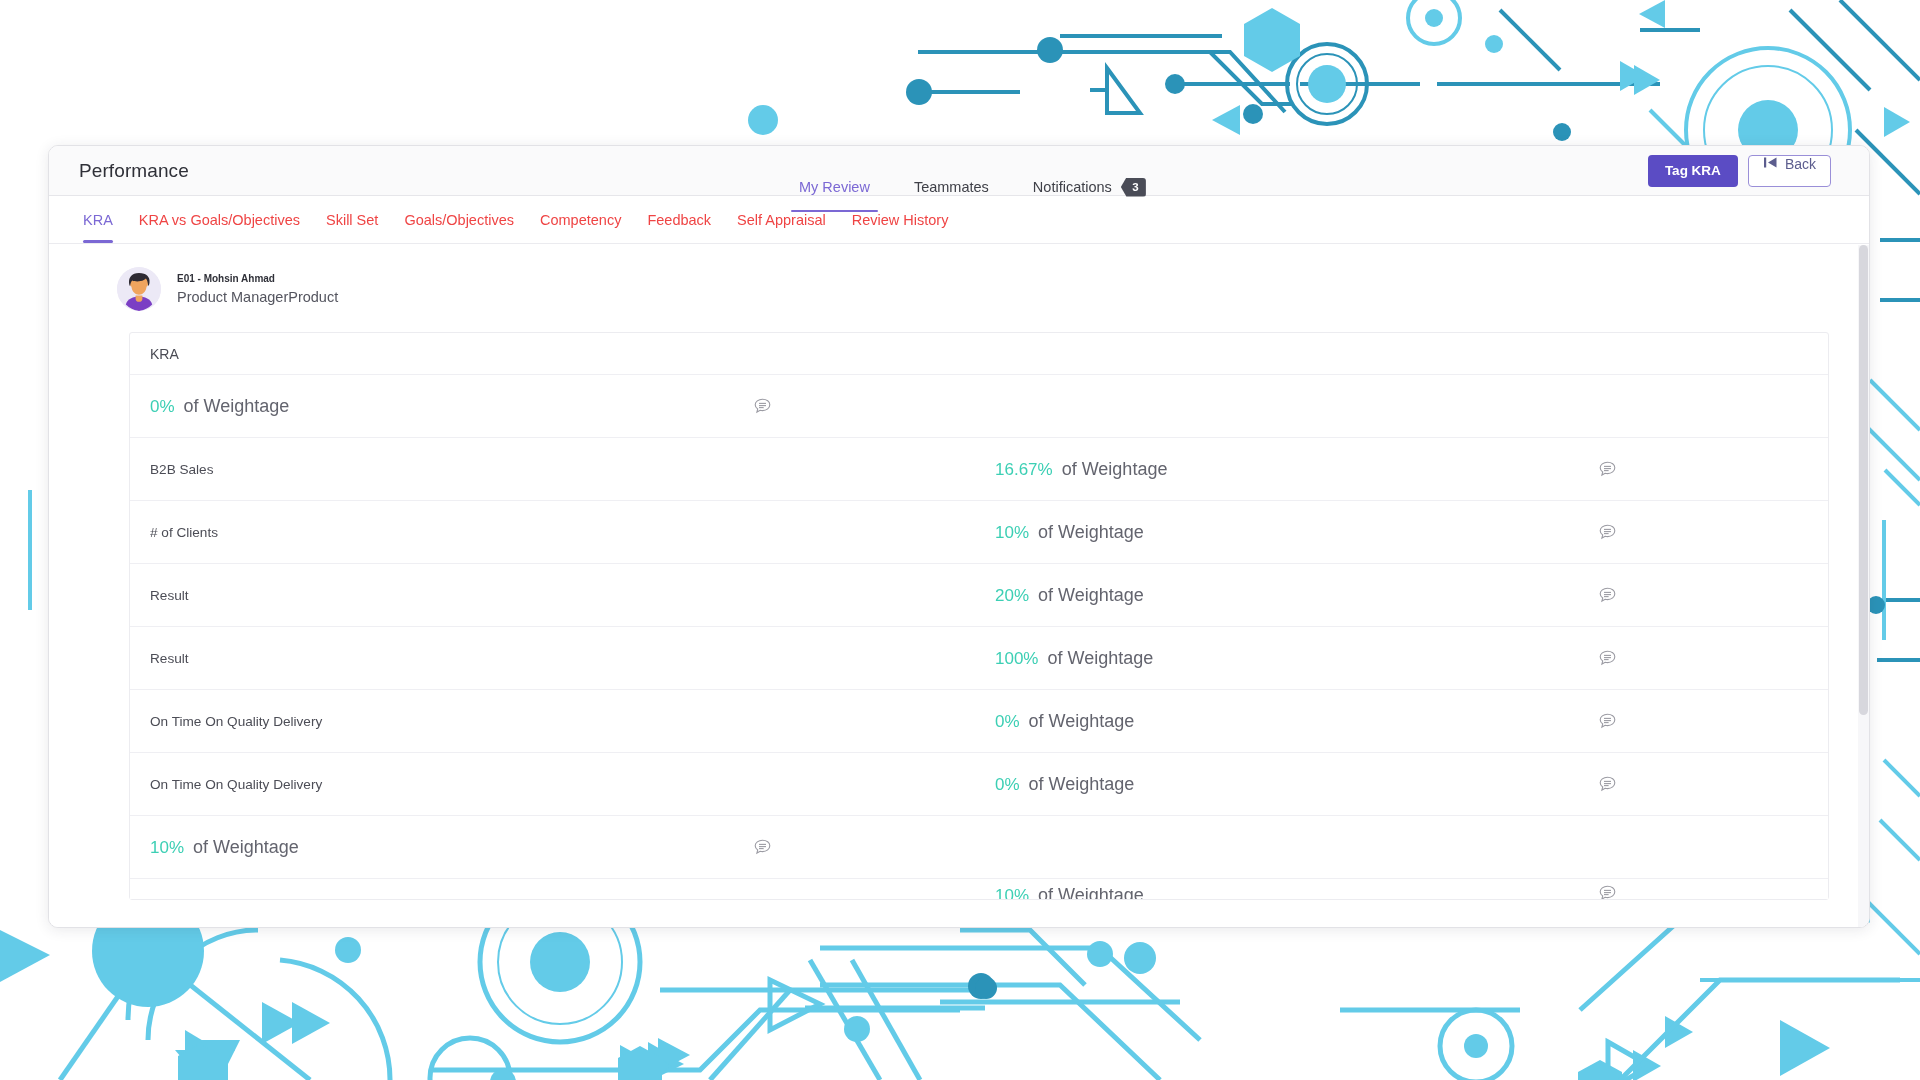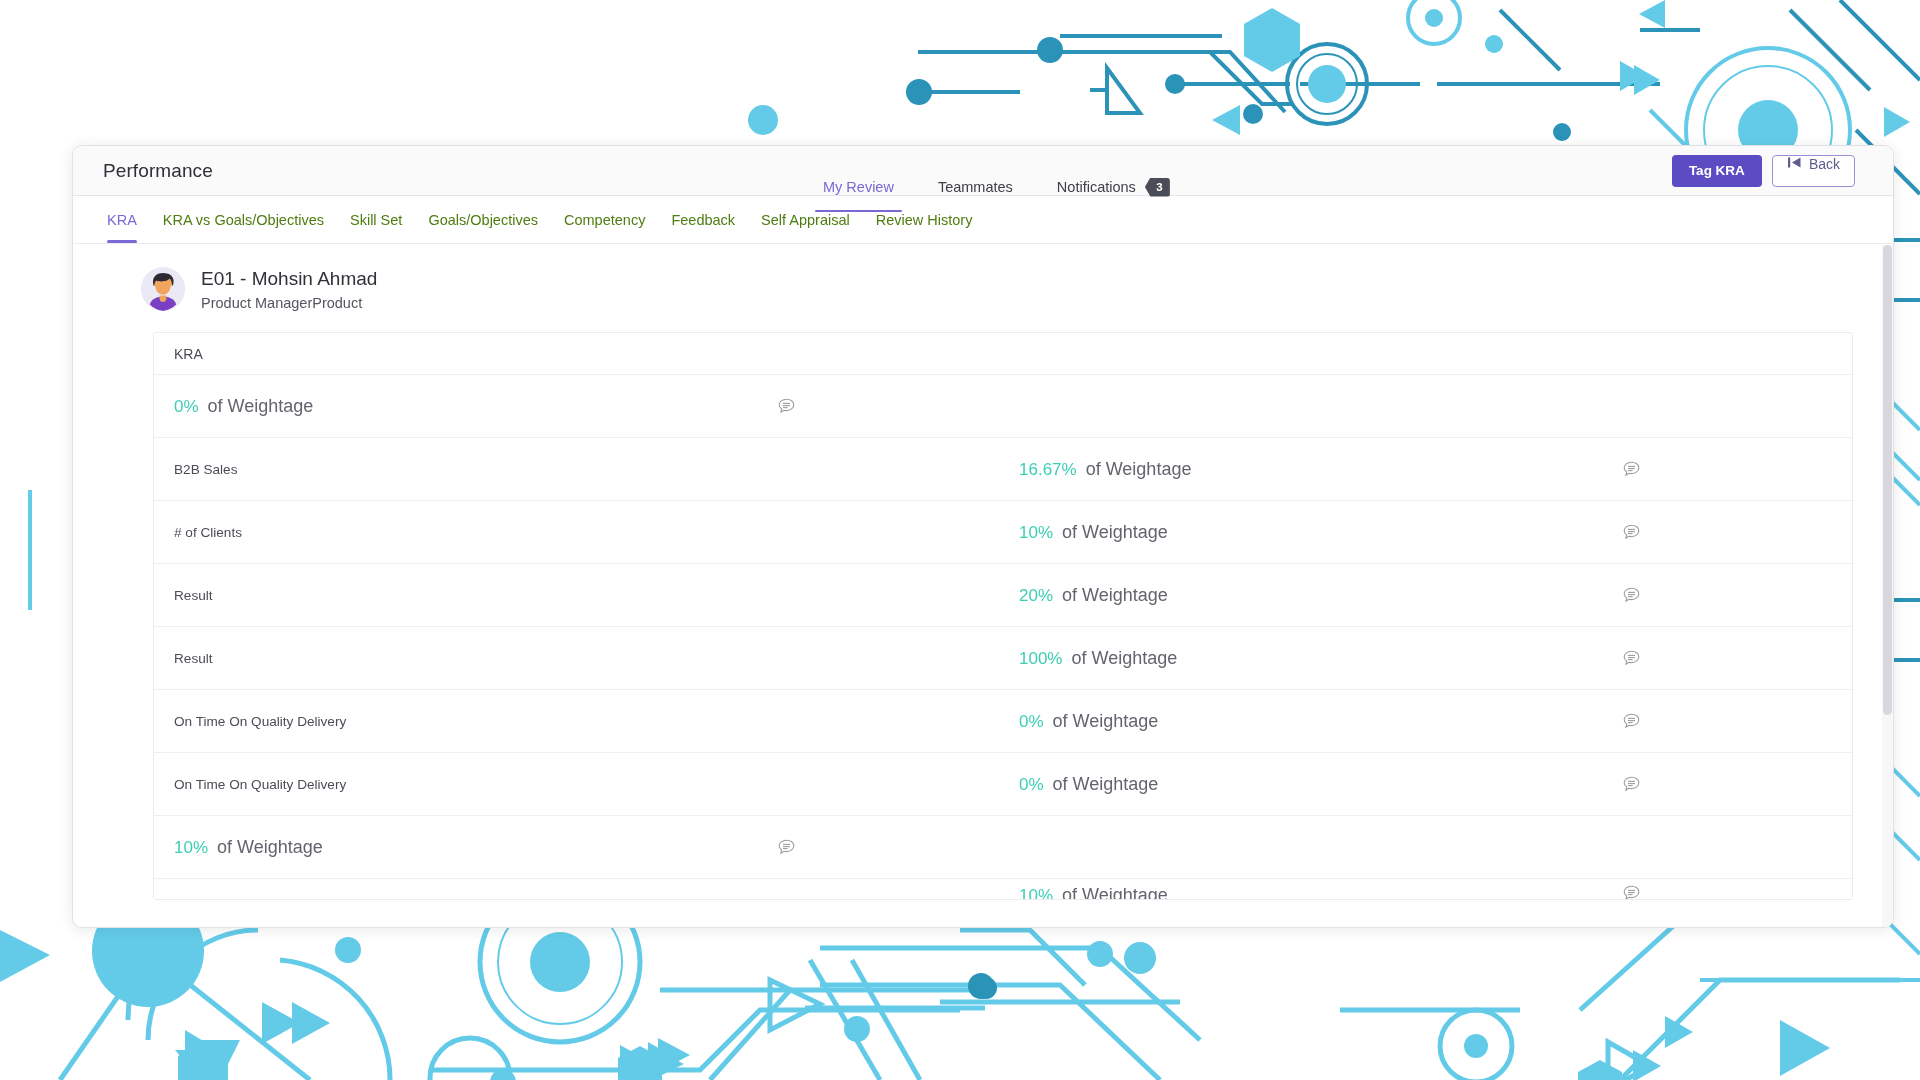--- a/index.html
+++ b/index.html
@@ -21,21 +21,21 @@
   #modal {
     position: absolute;
     left: 48px; top: 145px;
     width: 1822px; height: 783px;
     background: #ffffff;
     border-radius: 10px;
     border: 1px solid #e2e2e6;
     box-shadow: 0 2px 14px rgba(40,40,60,.10);
     z-index: 5;
     overflow: hidden;
-    display: flex; flex-direction: column; margin-left: 24px;
+    display: flex; flex-direction: column;
   }
 
   
   #modal-header {
     position: relative;
     height: 50px;
     min-height: 50px;
     background: #fafafb;
     border-bottom: 1px solid #e6e6ea;
     display: flex; align-items: center;
@@ -105,21 +105,21 @@
     height: 48px; min-height: 48px;
     border-bottom: 1px solid #ebebef;
     display: flex; align-items: stretch;
     padding-left: 28px;
     background: #fff;
   }
   .subtab {
     position: relative;
     display: flex; align-items: center;
     padding: 0 13px;
-    font-size: 14.5px; color: #4d7c0f;
+    font-size: 14.5px; color: #ef4444;
     cursor: pointer; white-space: nowrap;
   }
   .subtab:first-child { padding-left: 6px; }
   .subtab.active { color: #7b68d4; }
   .subtab.active::after {
     content: ""; position: absolute;
     left: 6px; right: 13px; bottom: 0; height: 3px;
     background: #7b68d4; border-radius: 2px;
   }
 
@@ -137,21 +137,21 @@
     display: flex; align-items: center; gap: 16px;
     padding: 23px 0 21px 68px;
   }
   #avatar {
     width: 44px; height: 44px; border-radius: 50%;
     background: #ece9f6;
     overflow: hidden; flex: none;
     display: block;
   }
   #employee-text { display: flex; flex-direction: column; gap: 5px; }
-  #employee-name { font-size: 19px; color: #2f3038; font-weight: 400; }
+  #employee-name { font-size: 10px; color: #2f3038; font-weight: 700; }
   #employee-role { font-size: 14.5px; color: #54555f; font-weight: 400; }
 
   
   #kra-table {
     margin: 0 40px 0 80px;
     border: 1px solid #ececf0;
     border-radius: 3px;
     background: #fff;
   }
   #kra-table-header {

